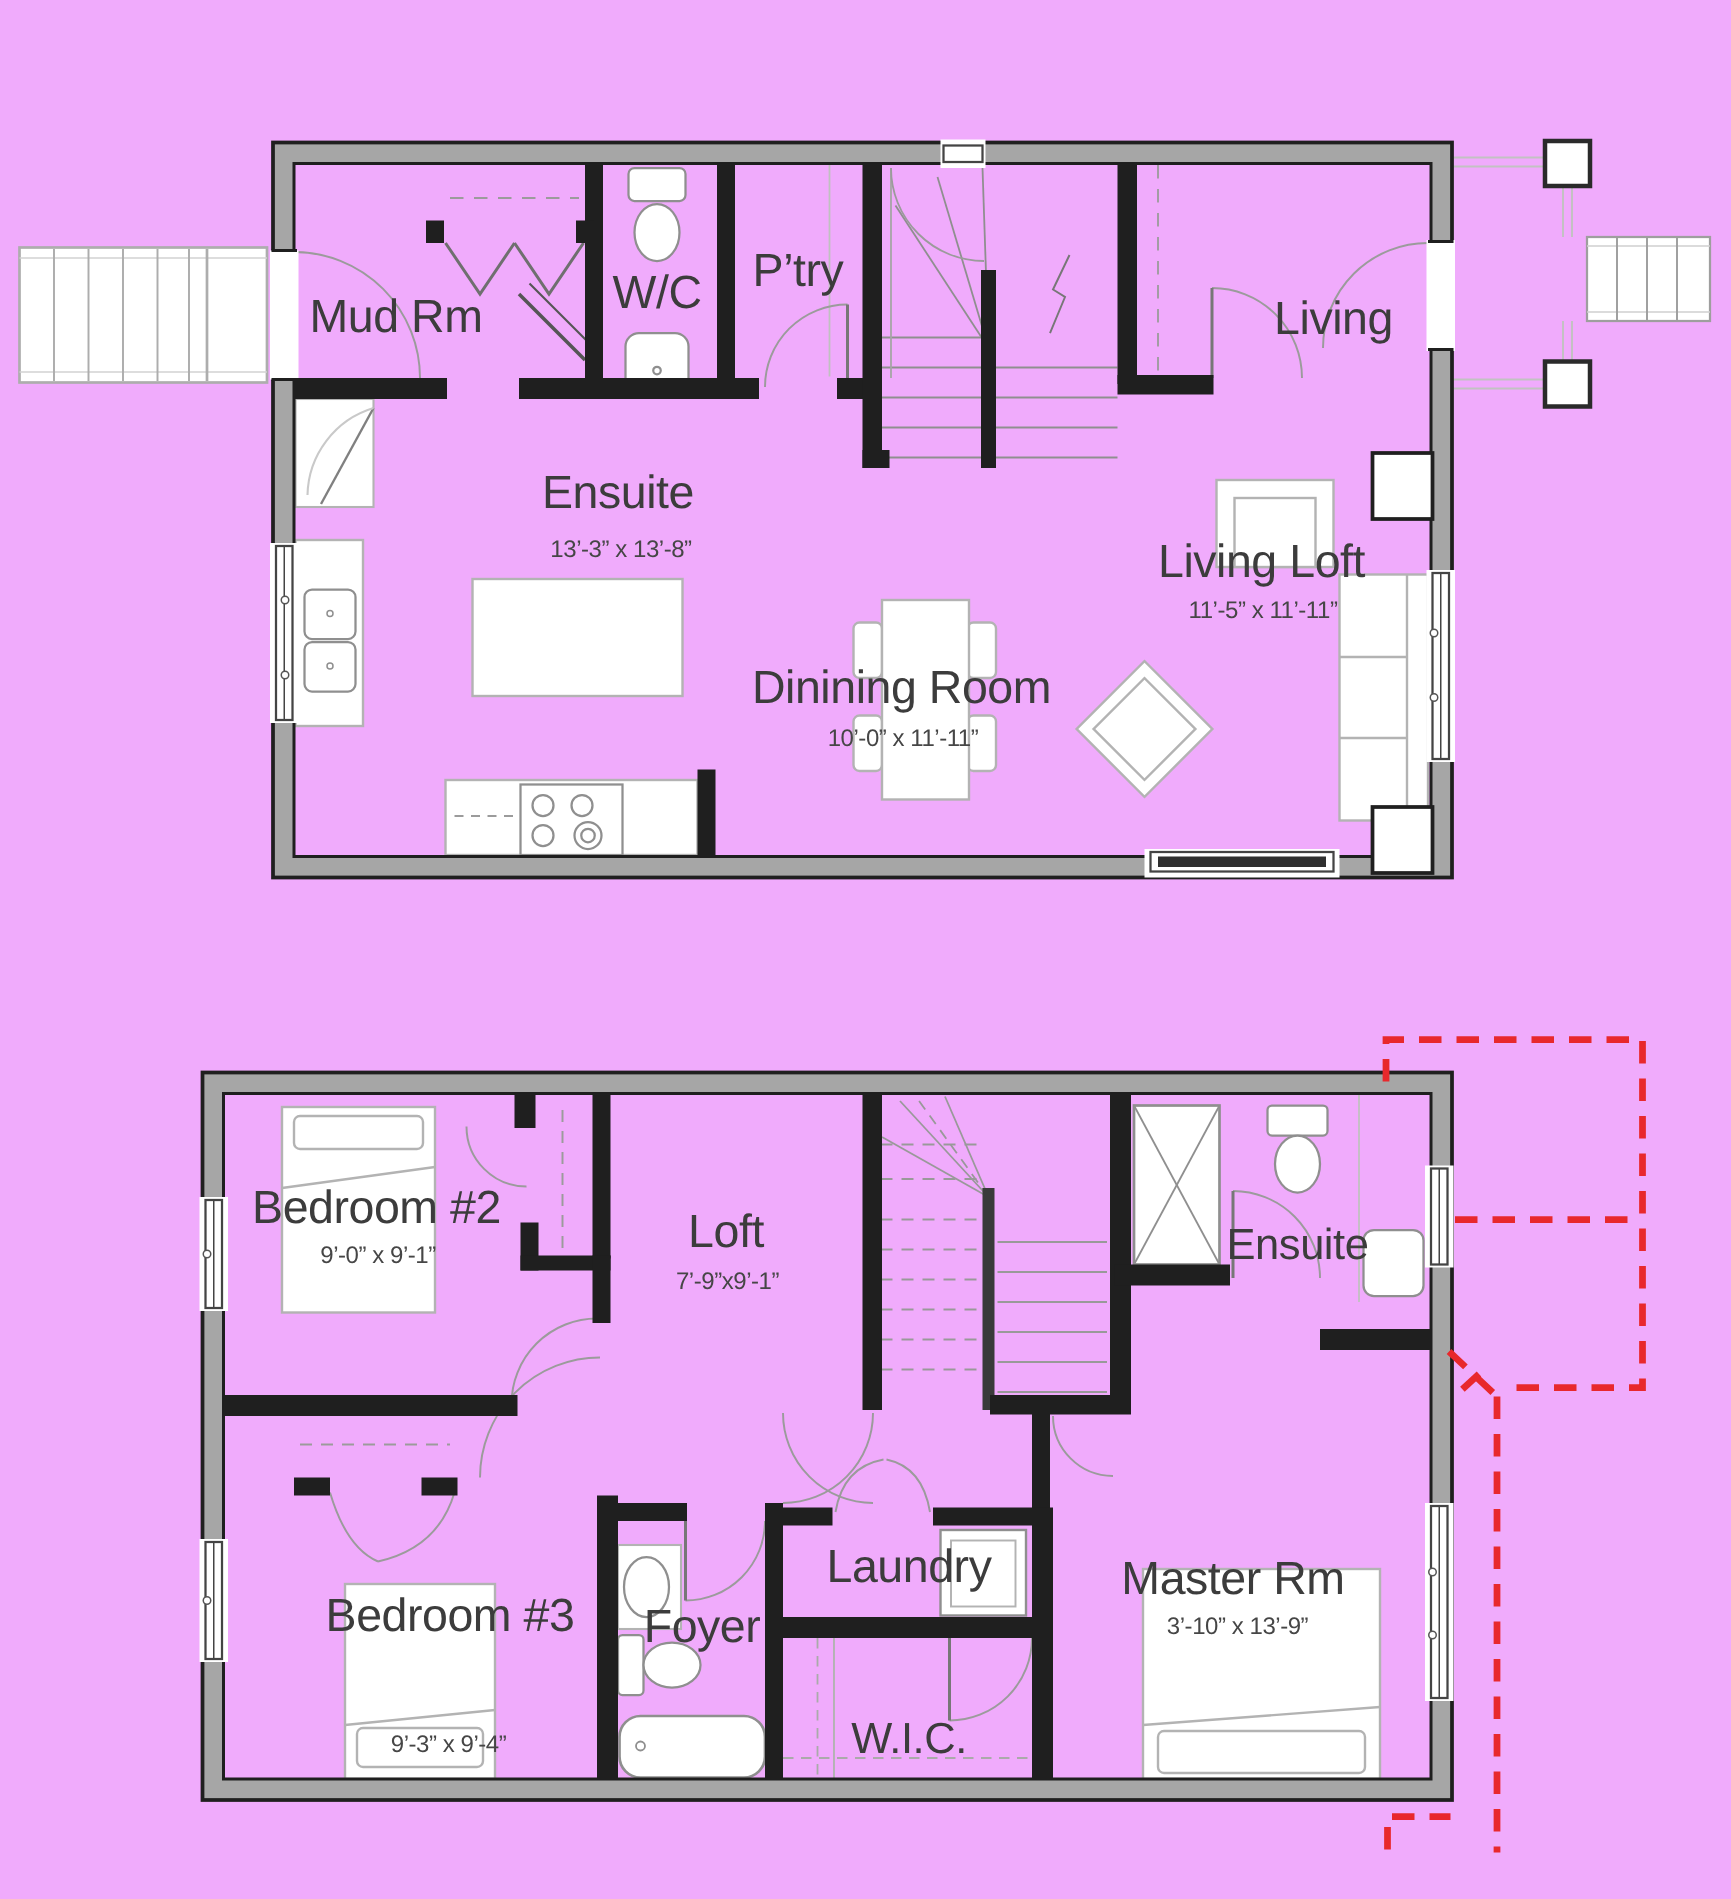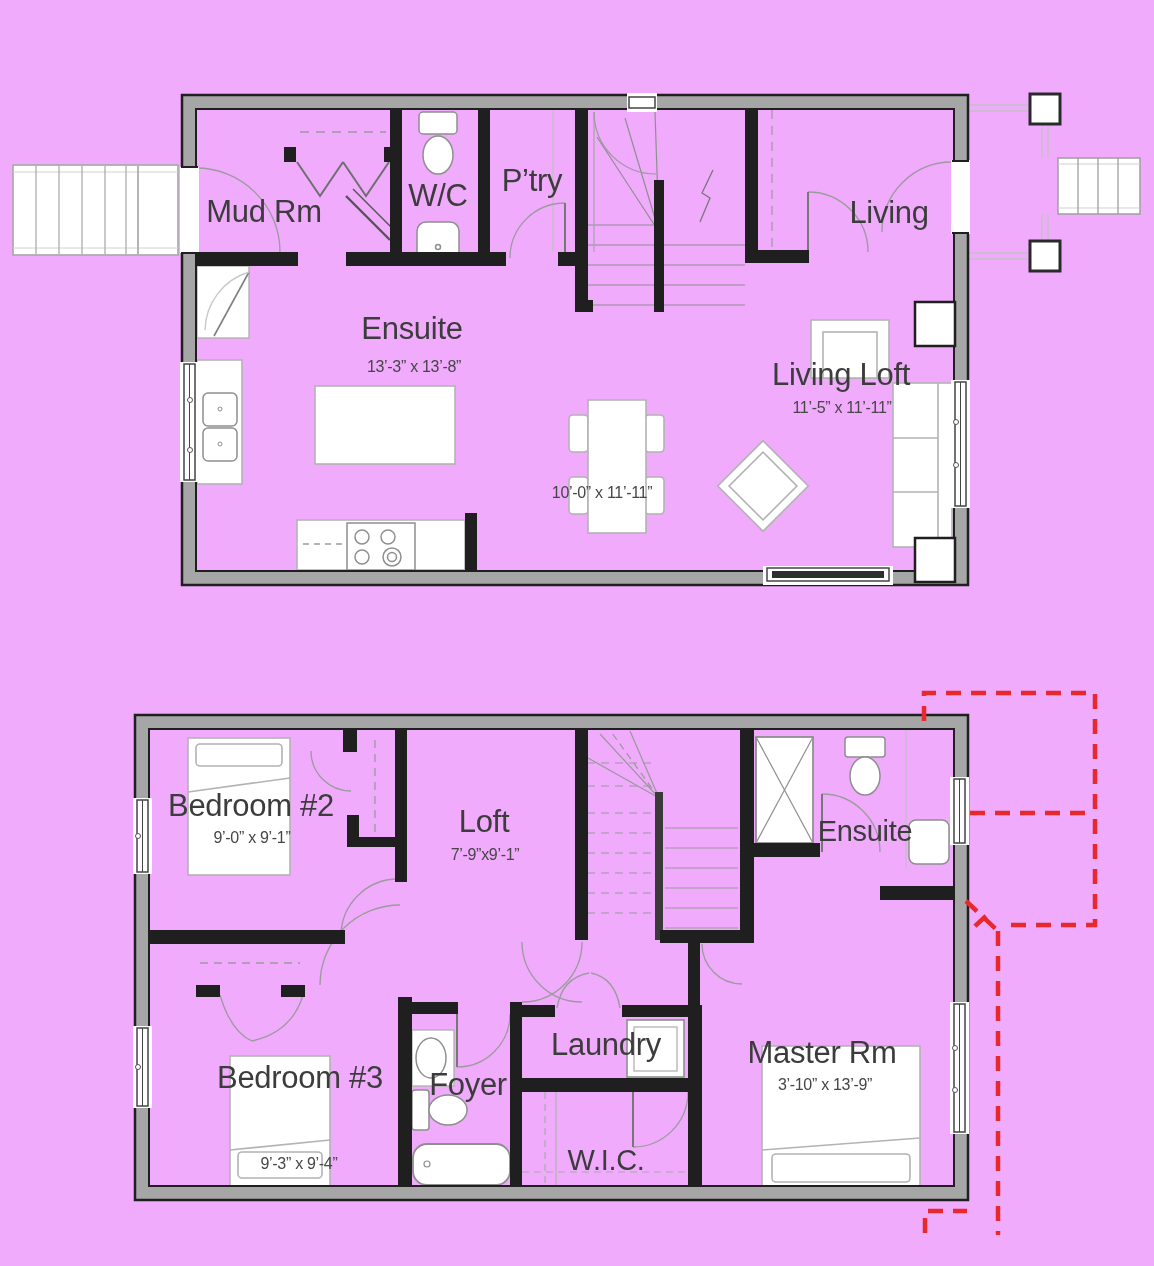--- a/index.html
+++ b/index.html
@@ -392,20 +392,21 @@
 </svg>
 
 <div class="lbl big" style="left:264px;top:211px">Mud Rm</div>
 <div class="lbl big" style="left:438px;top:195px">W/C</div>
 <div class="lbl big" style="left:532px;top:180px">P’try</div>
 <div class="lbl big" style="left:889px;top:212px">Living</div>
 <div class="lbl big" style="left:412px;top:328px">Ensuite</div>
 <div class="lbl dim" style="left:414px;top:367px">13’-3” x  13’-8”</div>
 <div class="lbl big" style="left:841px;top:374px">Living Loft</div>
 <div class="lbl dim" style="left:842px;top:408px">11’-5” x  11’-11”</div>
+<div class="lbl big" style="left:601px;top:458px">Dinining Room</div>
 <div class="lbl dim" style="left:602px;top:493px">10’-0” x  11’-11”</div>
 
 <div class="lbl big" style="left:251px;top:805px">Bedroom #2</div>
 <div class="lbl dim" style="left:252px;top:838px">9’-0” x  9’-1”</div>
 <div class="lbl big" style="left:484px;top:821px">Loft</div>
 <div class="lbl dim" style="left:485px;top:855px">7’-9”x9’-1”</div>
 <div class="lbl mid" style="left:865px;top:807px">Ensuite</div>
 <div class="lbl big" style="left:300px;top:1077px">Bedroom #3</div>
 <div class="lbl dim" style="left:299px;top:1164px">9’-3” x  9’-4”</div>
 <div class="lbl big" style="left:468px;top:1084px">Foyer</div>

